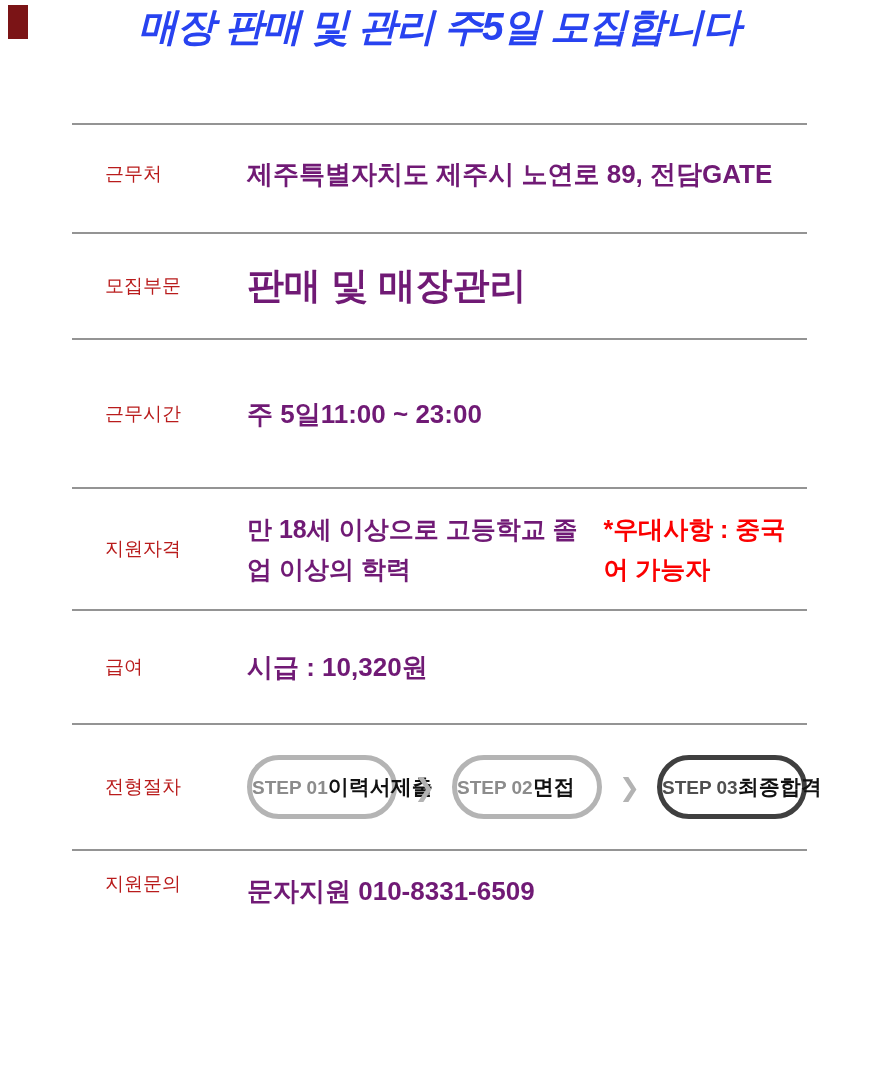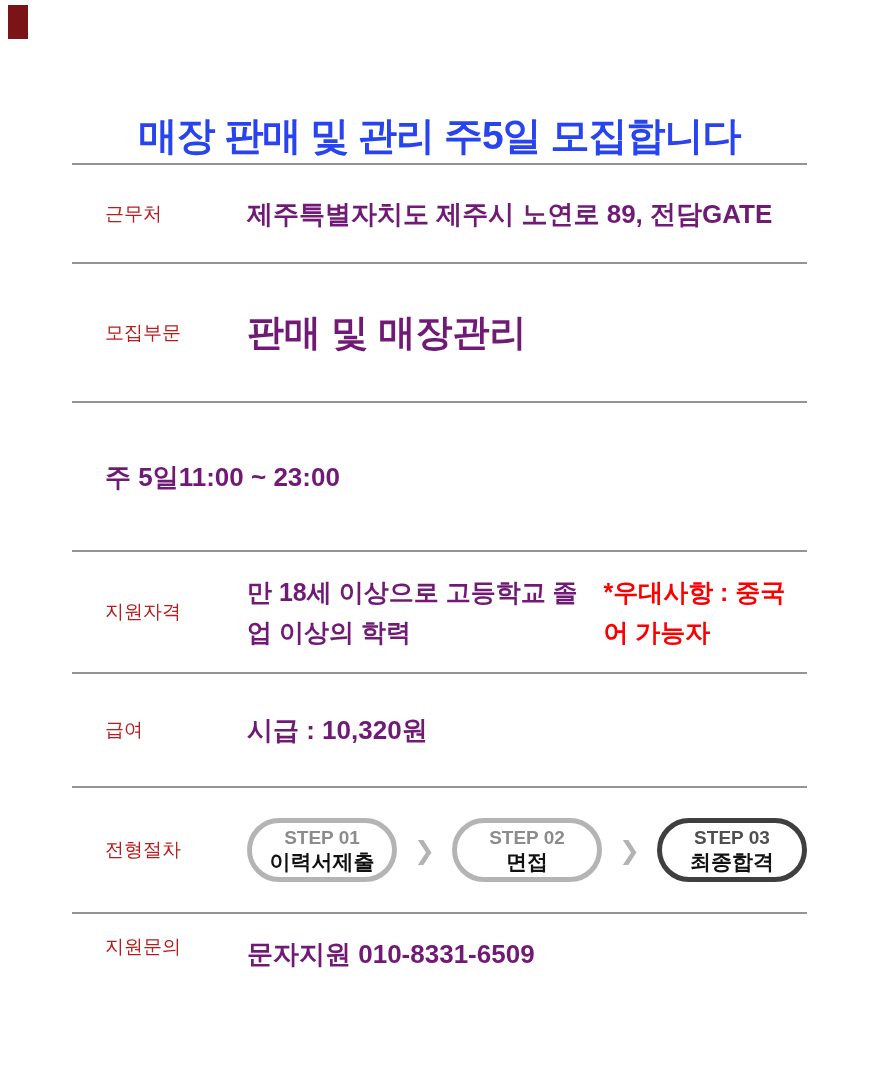--- a/index.html
+++ b/index.html
@@ -6,32 +6,32 @@
   body{
     width:879px;height:1069px;background:#ffffff;
     font-family:"Liberation Sans","DejaVu Sans",sans-serif;
     -webkit-font-smoothing:antialiased;
   }
   .page{position:relative;width:879px;height:1069px;overflow:hidden;background:#ffffff;}
   .corner-badge{
     position:absolute;left:8px;top:5px;width:20px;height:34px;
     background:var(--badge,#7b1416);
   }
-  .header{height:163px;display:flex;align-items:flex-end;justify-content:center;box-sizing:border-box;}
+  .header{height:123px;display:flex;align-items:flex-start;justify-content:center;box-sizing:border-box;font-style:italic;}
   .title{
     margin:0;font-size:39px;font-weight:800;letter-spacing:-1px;
     color:var(--title-blue,#2843f0);white-space:nowrap;
   }
   .table{margin:0 72px;width:735px;}
   .row{
     display:flex;align-items:center;box-sizing:border-box;
     border-top:2px solid #949494;padding-left:33px;
   }
   .r1{height:99px;}
-  .r2{height:139px;}
+  .r2{height:106px;margin-top:10px;}
   .r3{height:149px;}
   .r4{height:122px;}
   .r5{height:114px;}
   .r6{height:126px;}
   .r7{height:206px;align-items:flex-start;padding-top:20px;}
   .label{
     flex:0 0 142px;width:142px;
     font-size:19px;font-weight:500;color:#b91c1c;white-space:nowrap;
   }
   .value{font-size:26px;font-weight:700;color:#701a75;line-height:40px;}
@@ -41,21 +41,21 @@
     font-size:25px;font-weight:700;line-height:40px;padding-left:8px;
     color:var(--accent-red,#fb0000);
   }
   .steps{
     flex:1;display:flex;align-items:center;justify-content:space-between;
     padding-right:0;
   }
   .pill{
     width:150px;height:64px;box-sizing:border-box;background:#ffffff;
     border:5px solid #b4b4b4;border-radius:32px;
-    display:flex;flex-direction:column;align-items:center;justify-content:center;
+    display:flex;align-items:center;
   }
   .pill .step-no{font-size:19px;font-weight:600;color:#8c8c8c;line-height:23px;white-space:nowrap;}
   .pill .step-name{font-size:21px;font-weight:700;color:#111111;line-height:26px;white-space:nowrap;}
   .pill.final{border-color:#3f3f3f;}
   .pill.final .step-no{color:#4f4f4f;}
   .chevron{color:#b3b3b3;font-size:25px;font-weight:700;line-height:1;}
 </style>
 </head>
 <body>
 
@@ -73,20 +73,21 @@
       <div class="label">근무처</div>
       <div class="value">제주특별자치도 제주시 노연로 89, 전담GATE</div>
     </div>
 
     <div class="row r2">
       <div class="label">모집부문</div>
       <div class="value value-lg">판매 및 매장관리</div>
     </div>
 
     <div class="row r3">
+      <div class="label">근무시간</div>
       <div class="vblock">
         <div class="value">주 5일</div>
         <div class="value">11:00 ~ 23:00</div>
       </div>
     </div>
 
     <div class="row r4">
       <div class="label">지원자격</div>
       <div class="vblock">
         <div class="value" style="font-size:25px;">만 18세 이상으로 고등학교 졸업 이상의 학력</div>

